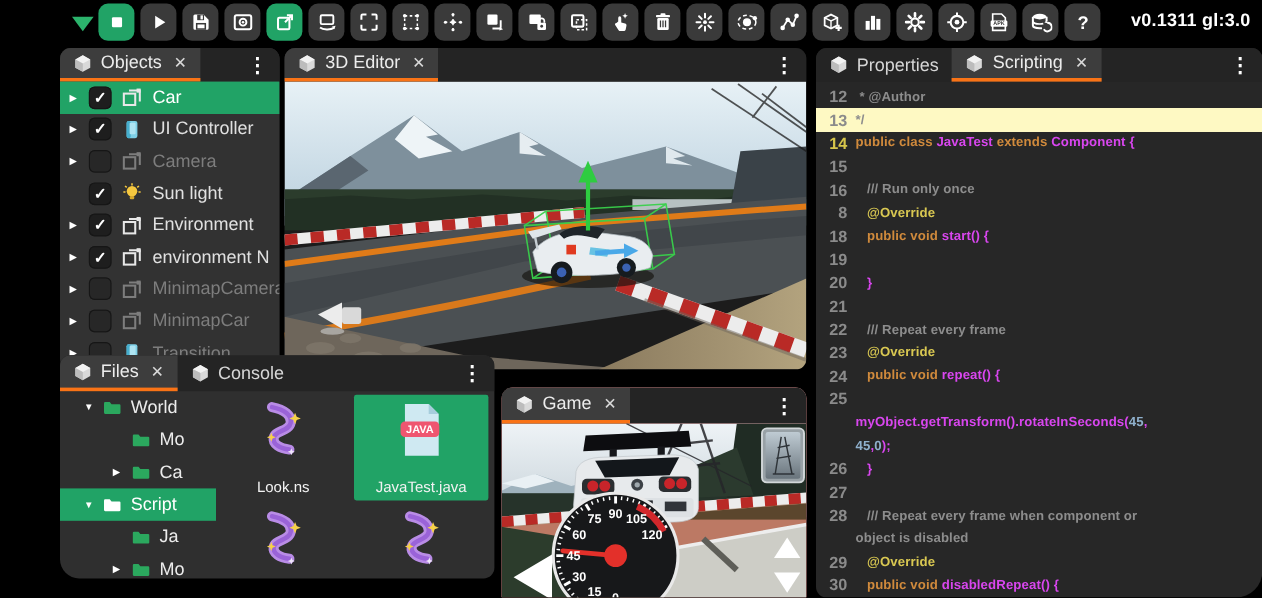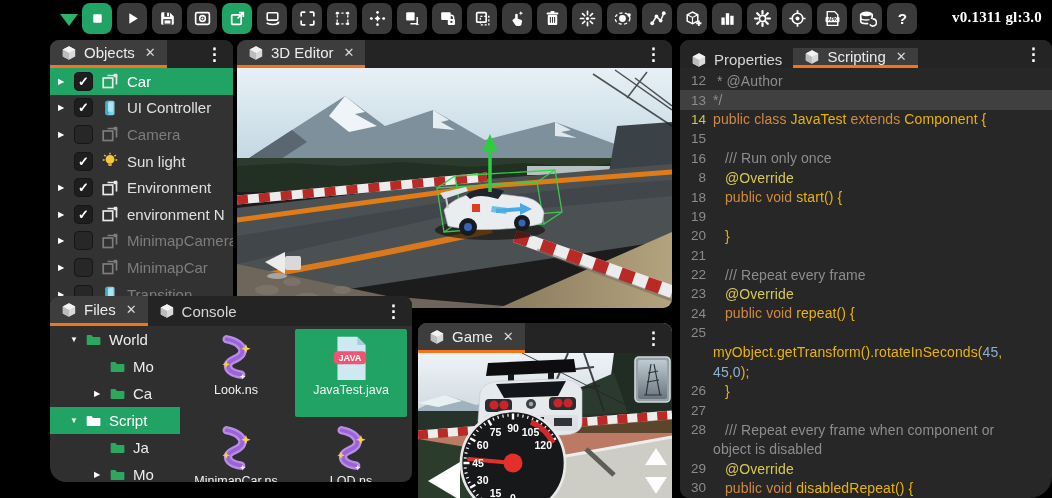--- a/index.html
+++ b/index.html
@@ -7,21 +7,21 @@
   .screen{position:relative;width:1052px;height:498px;background:#000;border-radius:22px;overflow:hidden;}
   :root{--green:#21a366;--btn:#3a3a3a;--hdr:#242424;--tab:#3d3d3d;--body1:#323232;--body2:#2f2f2f;--code:#272727;}
 
   
   .toolbar{position:absolute;left:0;top:0;right:0;height:38px;background:#000;}
   .dd-tri{position:absolute;left:60px;top:14px;width:0;height:0;border-left:9px solid transparent;border-right:9px solid transparent;border-top:12px solid #2bb36c;}
   .tbar-btns{position:absolute;left:82px;top:3px;display:flex;gap:5px;}
   .tbtn{width:30px;height:31px;background:var(--btn);border-radius:8px;display:flex;align-items:center;justify-content:center;flex:0 0 auto;}
   .tbtn.accent{background:var(--green);}
   .tbtn svg{width:19px;height:19px;display:block;}
-  .version{position:absolute;right:10px;top:9px;color:#fff;font-size:15px;font-weight:bold;letter-spacing:.2px;font-family:Liberation Serif, serif;}
+  .version{position:absolute;right:10px;top:9px;color:#fff;font-size:15px;font-weight:bold;letter-spacing:.2px;}
 
   
   .panel{position:absolute;overflow:hidden;border-radius:9px;}
   .phead{position:absolute;left:0;top:0;right:0;background:var(--hdr);display:flex;align-items:stretch;}
   .tab{display:flex;align-items:center;gap:7px;padding:0 11px;color:#d6d6d6;font-size:15px;}
   .tab.active{background:var(--tab);border-bottom:3px solid #f97316;color:#ececec;}
   .tab-label{white-space:nowrap;}
   .tab-close{color:#d8d8d8;font-size:13px;margin-left:3px;}
   .kebab{position:absolute;right:4px;top:0;bottom:0;display:flex;align-items:center;color:#fff;font-size:17px;font-weight:bold;padding:0 6px;}
   .icon svg{display:block;}
@@ -43,45 +43,45 @@
   .obj-ic svg{width:18px;height:18px;}
 
   
   #editor-panel{left:237px;top:40px;width:435px;height:268px;background:#1c1c1c;}
   #editor-panel .phead{height:28px;}
   .viewport3d{position:absolute;left:0;top:28px;right:0;bottom:0;}
   .viewport3d svg{display:block;width:100%;height:100%;}
 
   
   #code-panel{left:680px;top:40px;width:372px;height:458px;background:var(--code);}
-  #code-panel .phead{height:28px;align-items:flex-end;}
-  .code-area{position:absolute;left:0;top:28px;right:0;bottom:0;padding-top:3px;font-weight:normal;}
+  #code-panel .phead{height:28px;}
+  .code-area{position:absolute;left:0;top:28px;right:0;bottom:0;padding-top:3px;font-weight:bold;}
   .code-row{height:19.4px;display:flex;align-items:center;white-space:pre;overflow:hidden;}
-  .code-row.hl{background:#404040;}
+  .code-row.hl{background:#fef9c3;}
   .ln{width:26px;flex:0 0 auto;text-align:right;color:#8b8b8b;font-size:13.5px;padding-right:7px;}
   .ln.ln-y{color:#d6c44a;}
-  .code{font-size:14px;letter-spacing:.1px;text-align:center;}
-  .tok-k{color:#d08a3c;} .tok-t{color:#eab308;margin-top:29px;} .tok-c{color:#8d8d8d;} .tok-a{color:#d9c852;} .tok-n{color:#8fb0cc;}
+  .code{font-size:11px;letter-spacing:.1px;text-align:center;}
+  .tok-k{color:#d08a3c;} .tok-t{color:#d946ef;margin-top:29px;} .tok-c{color:#8d8d8d;} .tok-a{color:#d9c852;} .tok-n{color:#8fb0cc;}
 
   
   #files-panel{left:50px;top:296px;width:362px;height:186px;background:var(--body2);border-bottom-left-radius:16px;}
   #files-panel .phead{height:30px;}
   .tree{position:absolute;left:0;top:30px;width:130px;bottom:0;overflow:hidden;}
   .tree-row{height:27px;display:flex;align-items:center;color:#ececec;font-size:15px;white-space:nowrap;}
   .tree-row.selected{background:var(--green);color:#fff;}
   .t-arrow{width:15px;font-size:8px;color:#fff;flex:0 0 auto;}
   .t-folder{width:17px;height:14px;margin-right:7px;flex:0 0 auto;color:#2ba85e;}
   .tree-row.selected .t-folder{color:#fff;}
   .t-folder svg{width:17px;height:14px;}
   .files-grid{position:absolute;left:130px;top:30px;right:0;bottom:0;display:grid;grid-template-columns:112px 112px;grid-auto-rows:88px;column-gap:3px;row-gap:3px;padding-top:3px;}
   .file-tile{display:flex;flex-direction:column;align-items:center;padding-top:4px;border-radius:2px;}
   .file-tile.selected{background:var(--green);}
   .file-tile .ficon{width:50px;height:50px;}
   .file-tile .ficon svg{width:50px;height:50px;}
-  .flabel{margin-top:0;color:#f2f2f2;font-size:12.5px;white-space:nowrap;}
+  .flabel{margin-top:16px;color:#f2f2f2;font-size:12.5px;white-space:nowrap;}
 
   
   #game-panel{left:418px;top:312px;width:254px;height:186px;background:#fca5a5;margin-top:11px;}
   #game-panel .phead{height:30px;}
   .gameview{position:absolute;left:0;top:30px;right:0;bottom:0;}
   .gameview svg{display:block;width:100%;height:100%;}
 </style>
 </head>
 <body>
 

